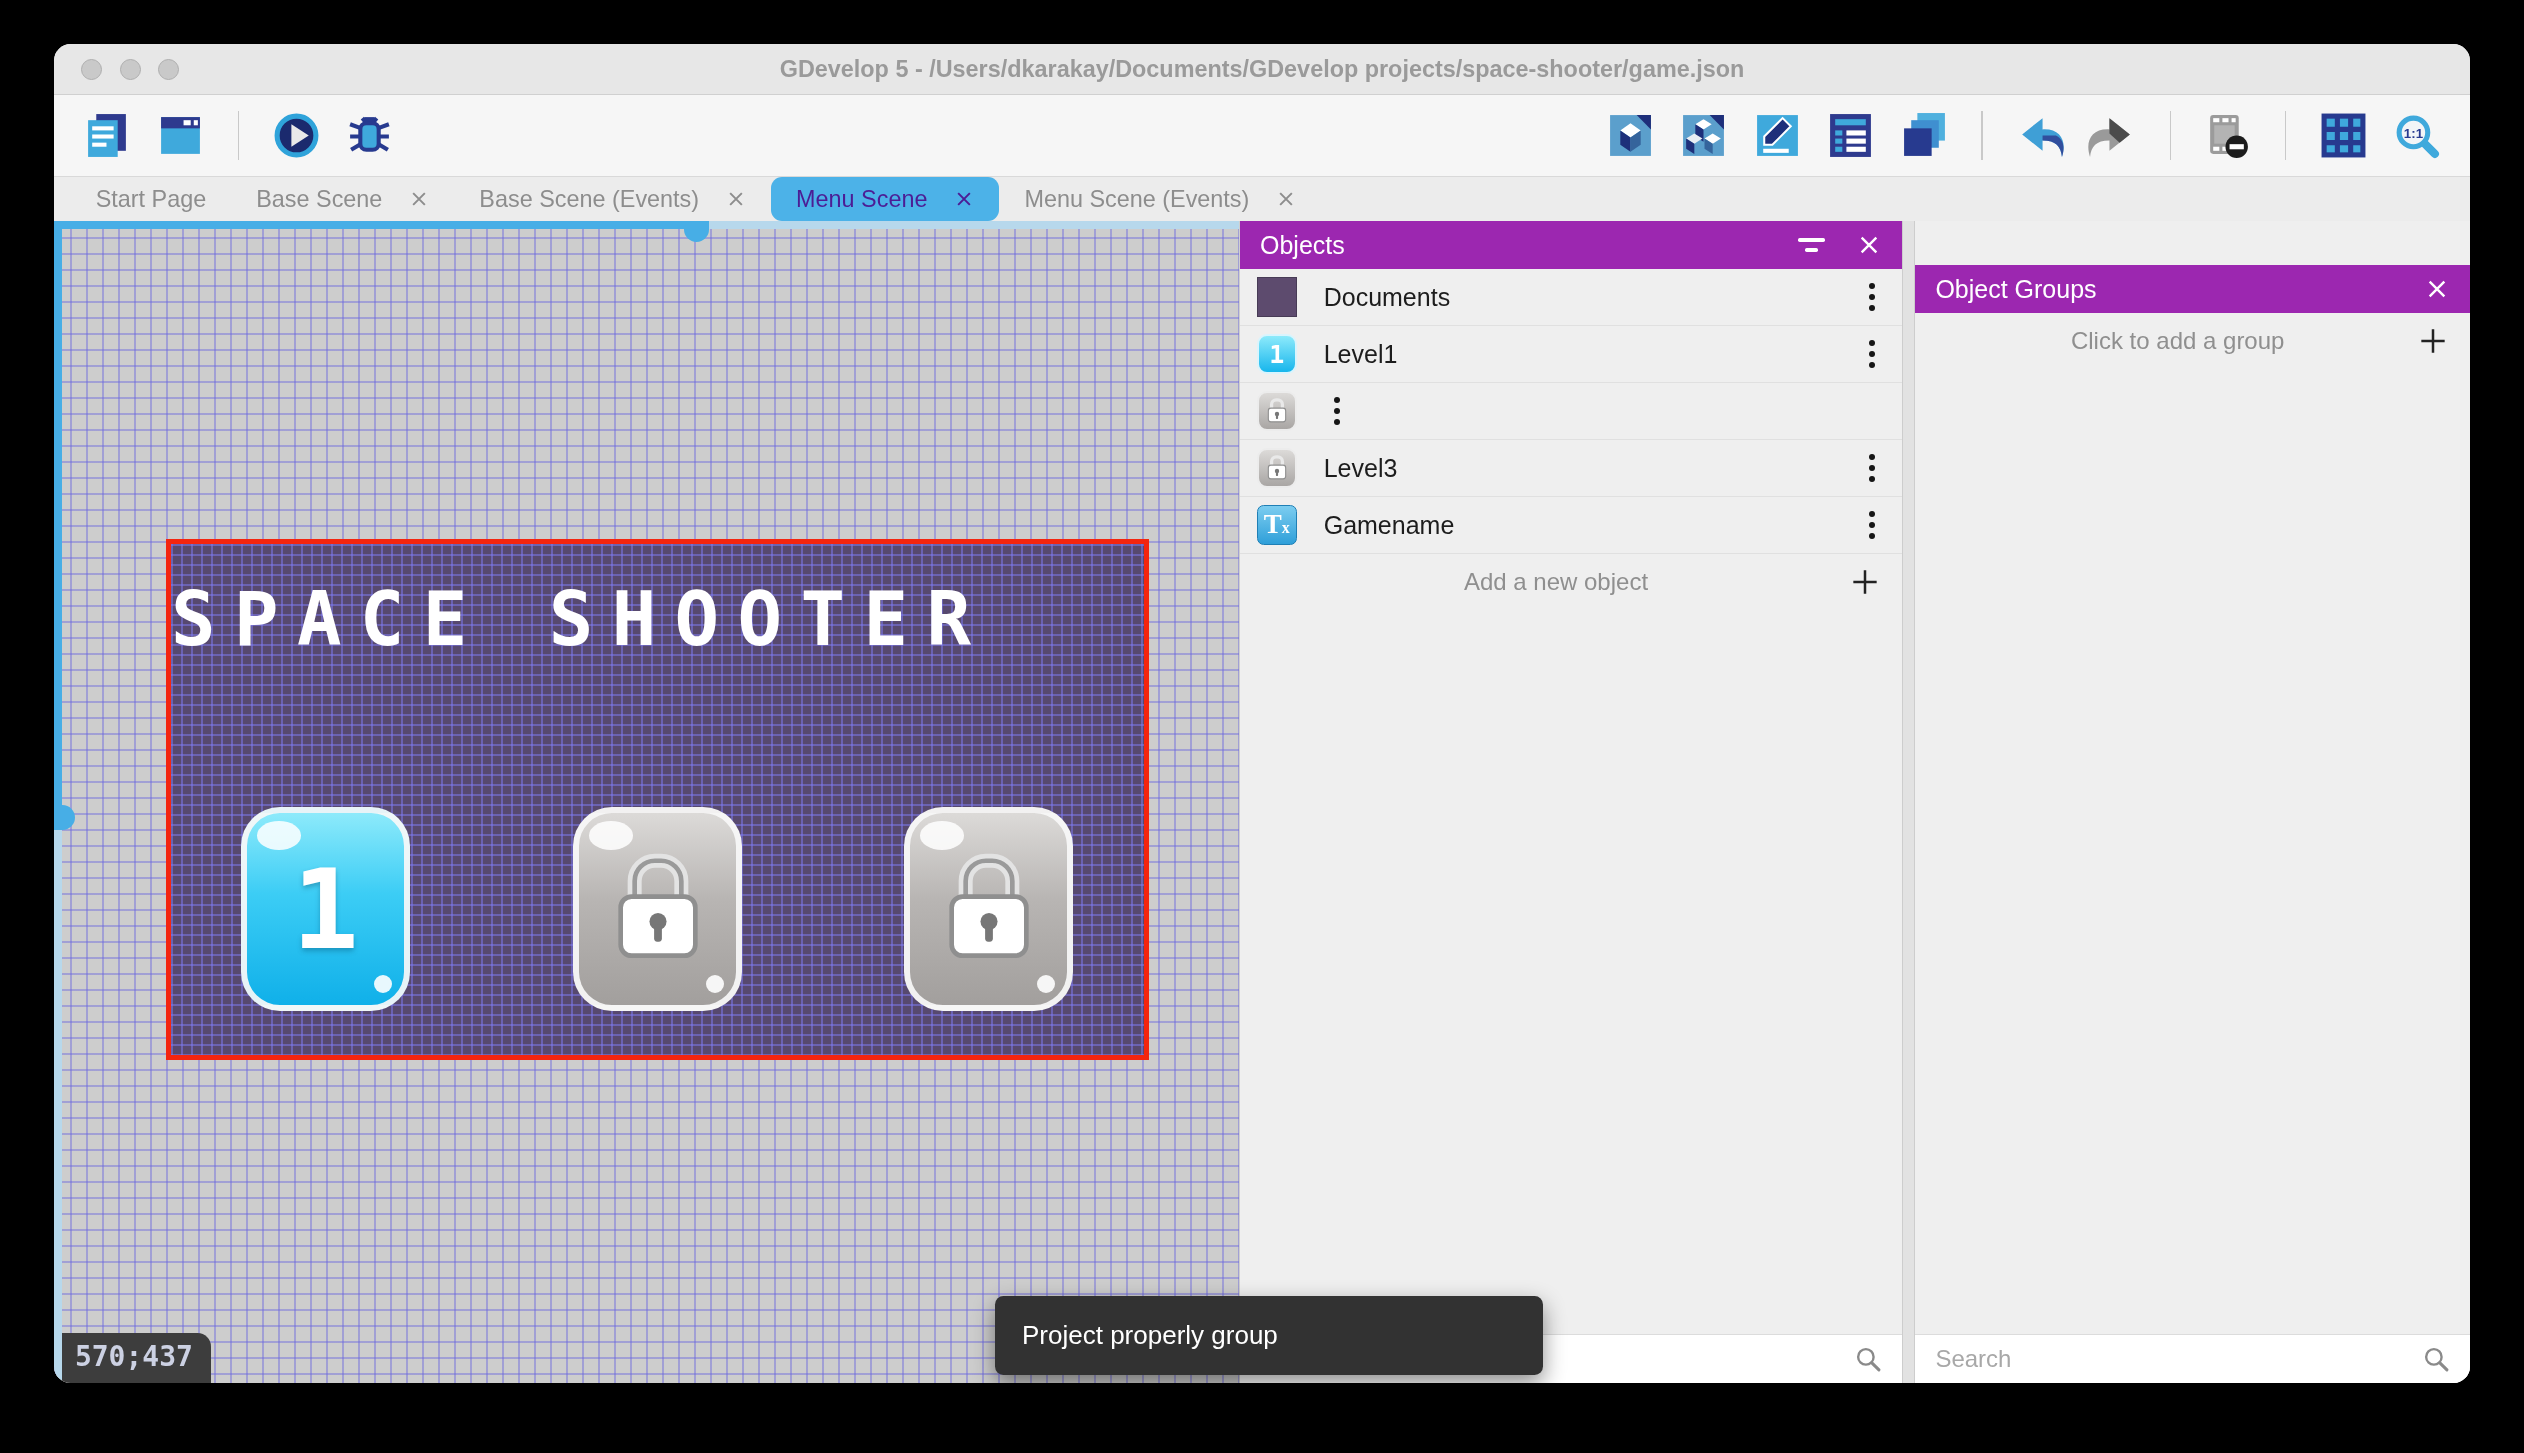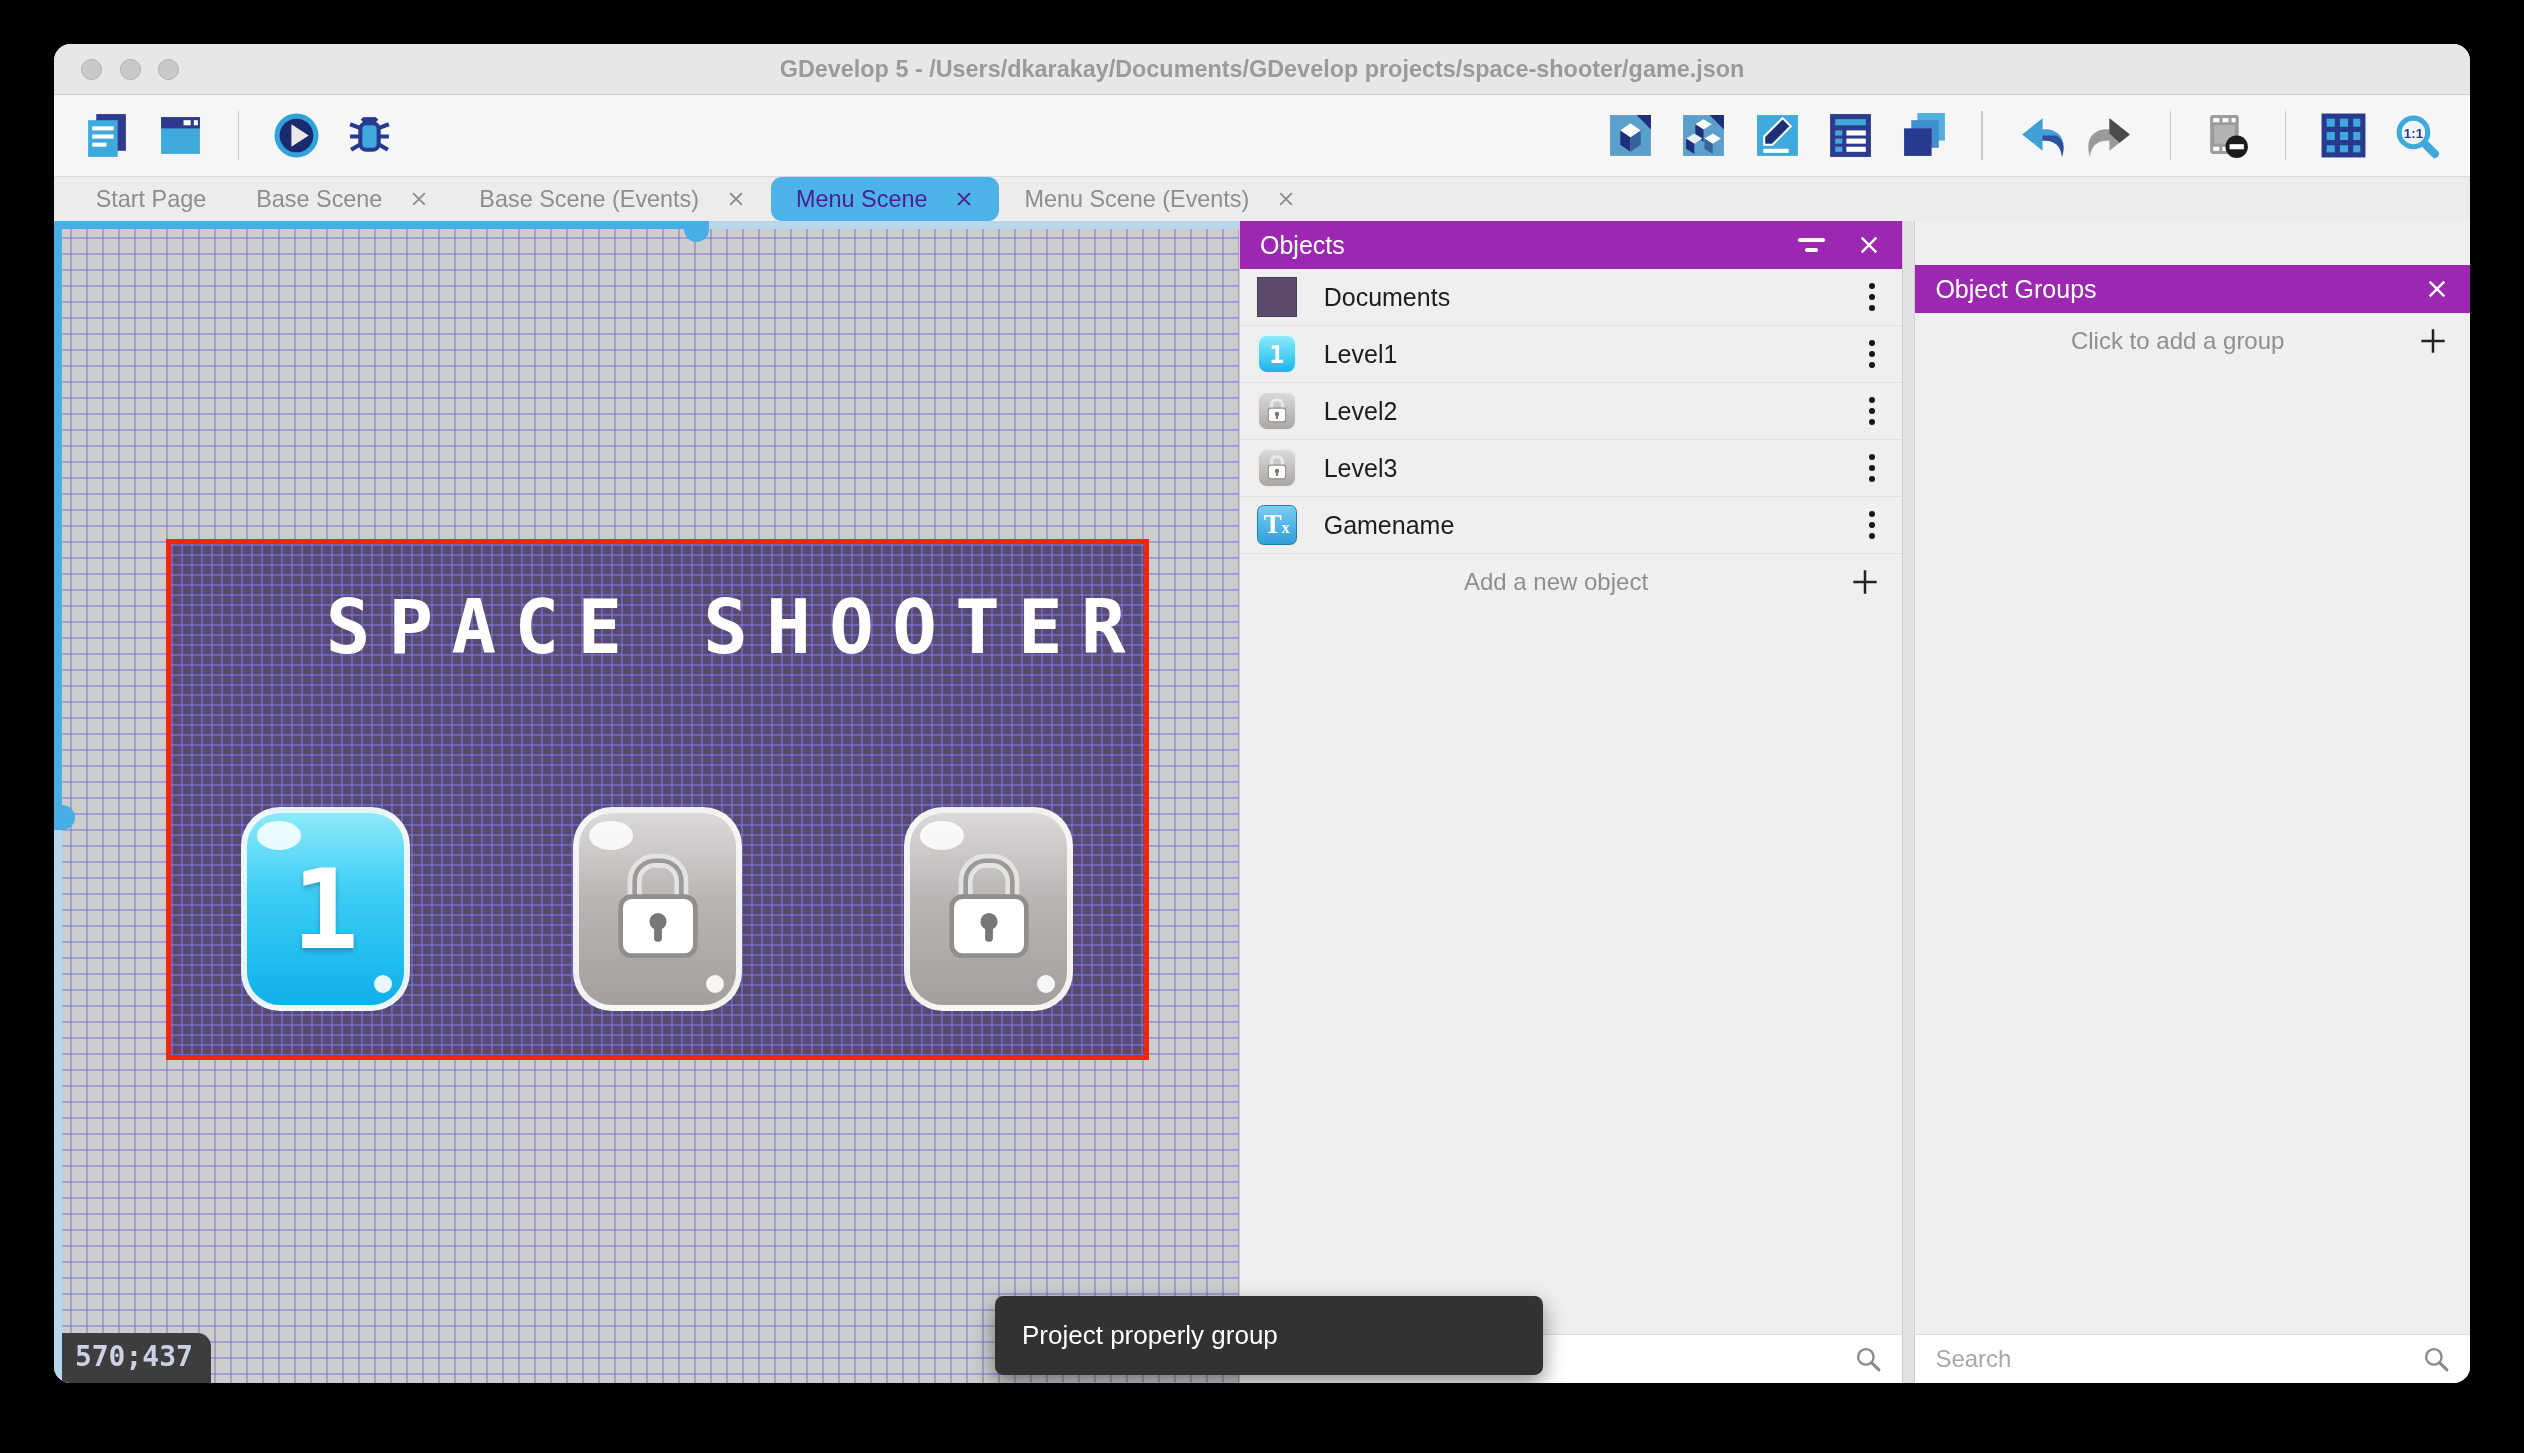--- a/index.html
+++ b/index.html
@@ -46,21 +46,21 @@
   .hthumb  { position:absolute; top:0; left:630px; width:25px; height:21px; background:#47aee6; border-radius:0 0 12.6px 12.6px; }
   .vscroll { position:absolute; top:0; left:0; bottom:0; width:7.5px; background:#b7d8ec; }
   .vfill   { width:7.5px; height:604px; background:#47aee6; }
   .vthumb  { position:absolute; top:584px; left:0; width:21px; height:25px; background:#47aee6; border-radius:0 12.6px 12.6px 0; }
 
   .scene { position:absolute; left:112px; top:318px; width:983px; height:521px;
            border:5px solid #f3250f; background:#57496f;
            background-image:
              repeating-linear-gradient(to right, rgba(128,124,244,.5) 0 1.7px, transparent 1.7px 10px),
              repeating-linear-gradient(to bottom, rgba(128,124,244,.5) 0 1.7px, transparent 1.7px 10px); }
-  .scene-title { position:absolute; top:40px; left:0; right:0; text-align:right;
+  .scene-title { position:absolute; top:32px; left:0; right:0; text-align:left;
                  font-family:"DejaVu Sans Mono",monospace; font-weight:bold;
                  font-size:74px; letter-spacing:18.4px; color:#fff; }
   .scene-btn { position:absolute; top:263px; width:169px; height:204px; border-radius:39px;
                border:6.7px solid rgba(248,248,248,.93); }
   .scene-btn::before { content:""; position:absolute; left:10px; top:8.4px; width:44px; height:28.5px;
                        background:rgba(255,255,255,.85); border-radius:50%; }
   .scene-btn::after  { content:""; position:absolute; right:11.7px; bottom:11.7px; width:18.4px; height:18.4px;
                        background:rgba(255,255,255,.9); border-radius:50%; }
   .b-blue { background:linear-gradient(180deg,#8deafb 0%,#3ccdf5 42%,#10b0e9 100%); }
   .b-gray { background:linear-gradient(180deg,#dcdad8 0%,#b8b5b3 45%,#a29f9d 100%); }
@@ -391,21 +391,20 @@
       </div>
       <div class="obj-row">
         <span class="thumb t-lock">
           <svg viewBox="0 0 60 72">
             <rect x="15" y="5" width="30" height="36" rx="13" fill="none" stroke="#e9e9e9" stroke-width="9"></rect>
             <rect x="6" y="28" width="48" height="38" rx="7" fill="#fff" stroke="#8f8f8f" stroke-width="3"></rect>
             <circle cx="30" cy="44" r="6" fill="#777"></circle>
               <rect x="27" y="46" width="6" height="12" rx="2" fill="#777"></rect>
           </svg>
         </span>
-        <span class="obj-label">Level2</span>
         <button class="kebab">
             <i></i>
             <i></i>
             <i></i>
           </button>
       </div>
       <div class="obj-row">
         <span class="thumb t-lock">
           <svg viewBox="0 0 60 72">
             <rect x="15" y="5" width="30" height="36" rx="13" fill="none" stroke="#e9e9e9" stroke-width="9"></rect>

